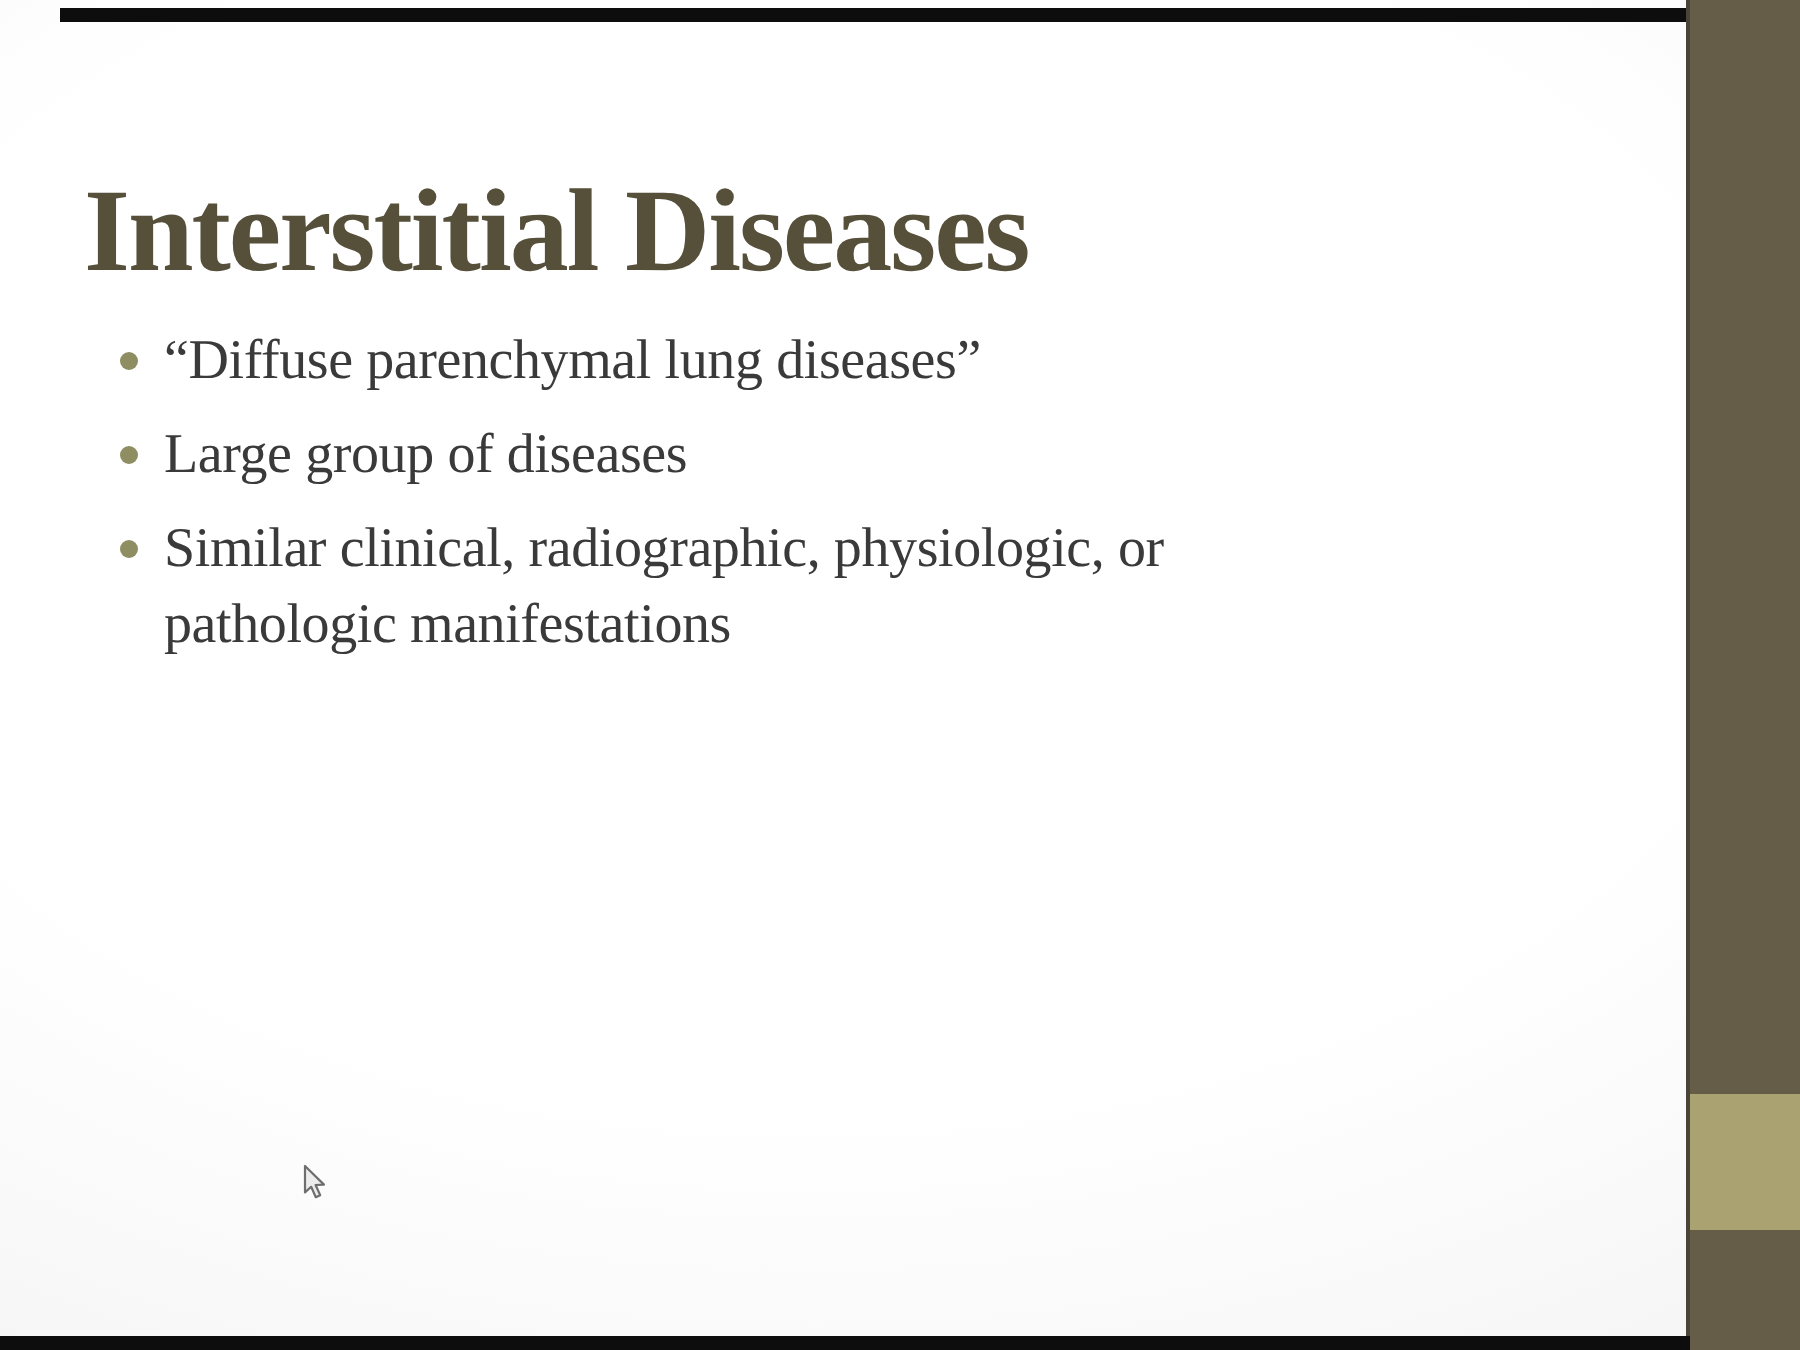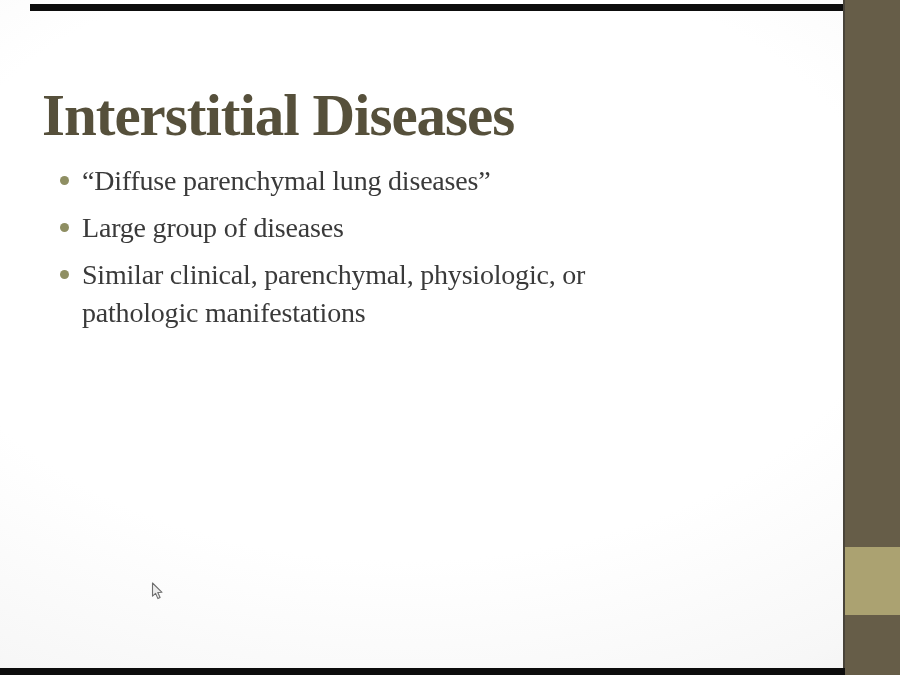--- a/index.html
+++ b/index.html
@@ -111,21 +111,21 @@
     <li>
       <span class="dot"></span>
       <span>“Diffuse parenchymal lung diseases”</span>
     </li>
     <li>
       <span class="dot"></span>
       <span>Large group of diseases</span>
     </li>
     <li>
       <span class="dot"></span>
-      <span>Similar clinical, parenchymal, physiologic, or pathologic manifestations</span>
+      <span>Similar clinical, radiographic, physiologic, or pathologic manifestations</span>
     </li>
   </ul>
 
   <div class="sidebar">
     <div class="accent-band"></div>
   </div>
 
   <div class="bar-bottom"></div>
 
   <svg class="cursor" viewBox="0 0 13 18" xmlns="http://www.w3.org/2000/svg">

